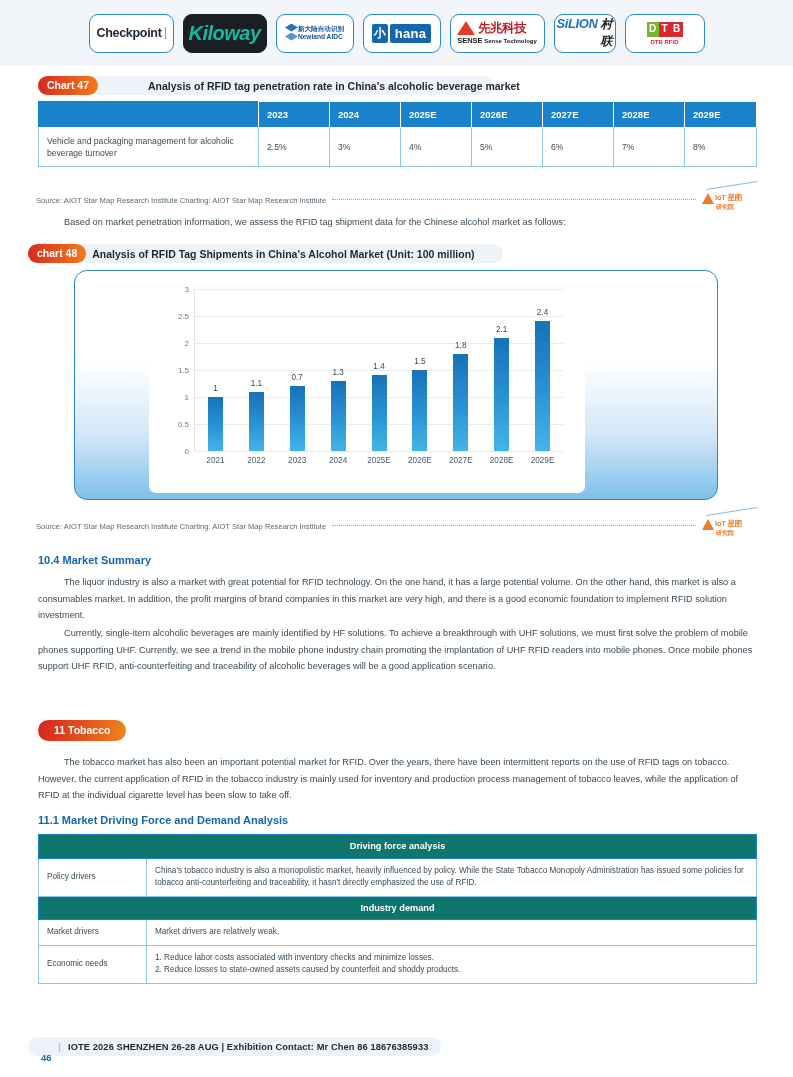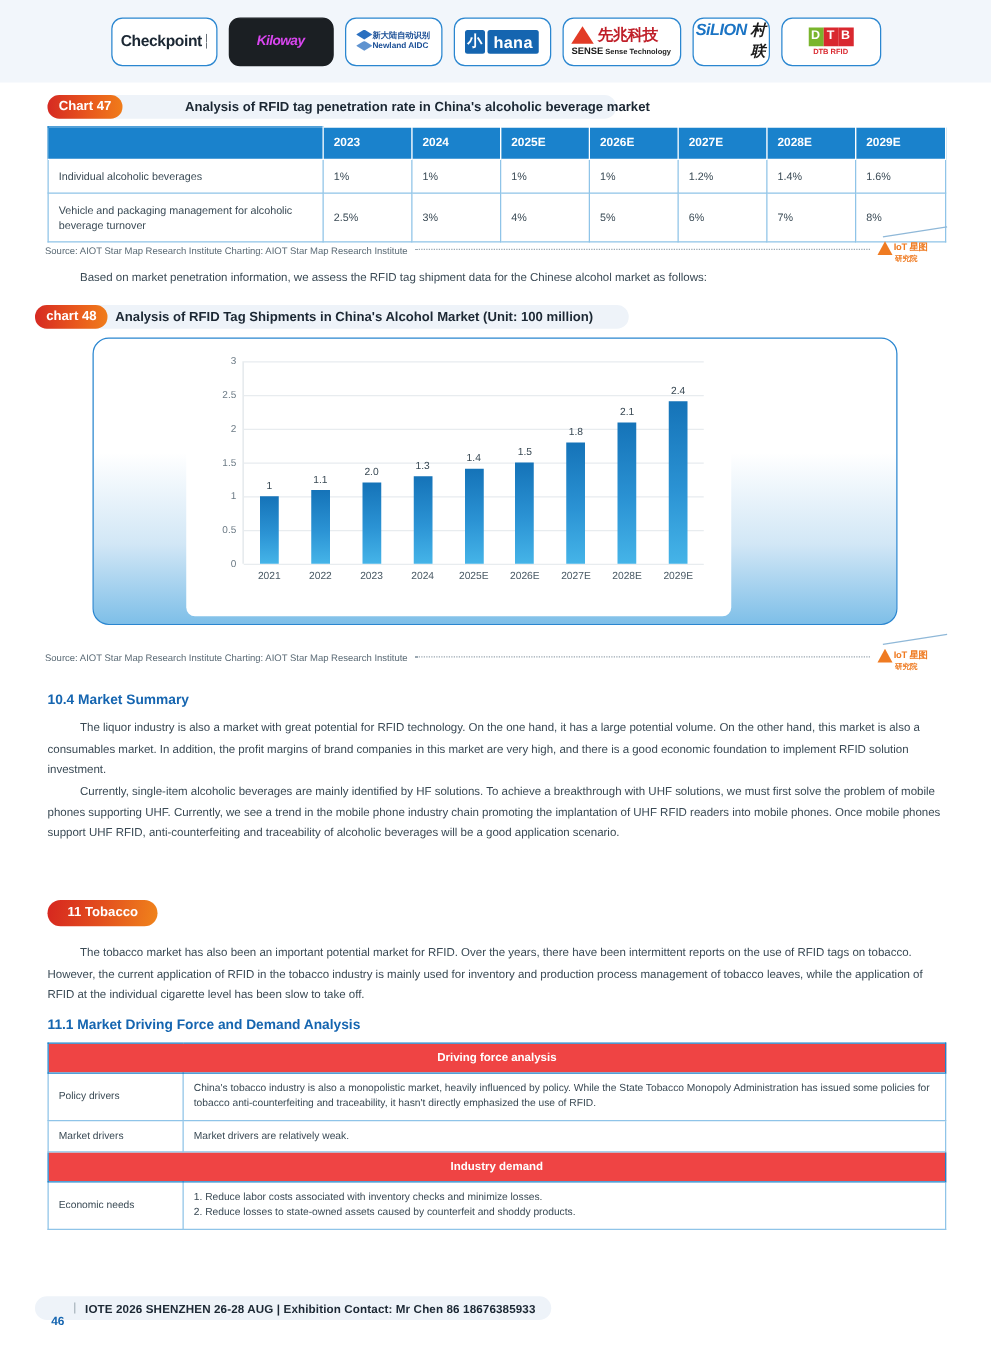--- a/index.html
+++ b/index.html
@@ -21,21 +21,21 @@
   .logo-card {
     height: 39px; background: #ffffff; border: 1px solid #2a86d0;
     border-radius: 9px; display: flex; align-items: center; justify-content: center;
     padding: 0 7px; overflow: hidden;
   }
   .logo-card.dark { background: #1b1f23; border-color: #1b1f23; }
   .lg-checkpoint { font-size: 12.5px; font-weight: 700; color: #1b2733; letter-spacing: -.3px; font-family: "Liberation Sans", sans-serif; }
   .cp-mark { display:inline-block; width:12px; height:12px; background:#1b2733; margin-left:3px; vertical-align:-1px;
              clip-path: polygon(0 0,100% 0,100% 100%,0 100%); position:relative; }
   .cp-mark::after{content:"";position:absolute;left:2px;top:2px;width:8px;height:8px;border-left:2px solid #fff;border-bottom:2px solid #fff;transform:rotate(-45deg);}
-  .lg-kiloway { font-size: 11px; font-weight: 700; color: #d946ef; letter-spacing: -.5px; font-style: italic; }
+  .lg-kiloway { font-size: 20px; font-weight: 700; color: #14b8a6; letter-spacing: -.5px; font-style: italic; }
   .nl-diamond { width: 13px; height: 19px; position: relative; }
   .nl-diamond::before, .nl-diamond::after {
     content: ""; position: absolute; left: 0; width: 13px; height: 8px; background: #2a6fc0;
     clip-path: polygon(50% 0, 100% 50%, 50% 100%, 0 50%);
   }
   .nl-diamond::before { top: 0; }
   .nl-diamond::after { top: 9px; opacity: .75; }
   .nl-txt { font-size: 6.6px; line-height: 8.4px; color: #1b4f96; font-weight: 700; white-space: nowrap; }
   .lg-hana { display: flex; align-items: stretch; gap: 2px; }
   .hana-sq { width: 16px; height: 19px; background: #1565b0; color: #fff; font-size: 12px; font-weight: 700;
@@ -124,21 +124,21 @@
   .section-pill {
     position: absolute; height: 21px; line-height: 21px; padding: 0 16px; border-radius: 11px;
     background: linear-gradient(100deg, #d6261f 0%, #e3501e 50%, #f0841b 100%);
     color: #fff; font-size: 10.5px; font-weight: 700; white-space: nowrap;
   }
 
   
   .tbl2 { position: absolute; border-collapse: collapse; table-layout: fixed; }
   .tbl2 td { border: 1px solid #8fc4e8; font-size: 8.2px; color: #3a4a55; padding: 6px 8px; line-height: 12.5px; vertical-align: middle; background:#fff; }
   .tbl2 td.hdr {
-    background: #ef4444; color: #fff; font-weight: 700; text-align: center; font-size: 9.2px; border-color: #1a82cc; padding: 5px 8px;
+    background: #0f766e; color: #fff; font-weight: 700; text-align: center; font-size: 9.2px; border-color: #1a82cc; padding: 5px 8px;
   }
   .tbl2 td.label { width: 108px; }
 
   
   .footer {
     position: absolute; left: 28px; top: 1037px; height: 19px; display: flex; align-items: center;
     background: #eef3f9; border-radius: 10px; padding: 0 13px; gap: 7px;
   }
   .f-num { font-size: 9.5px; font-weight: 700; color: #1565b0; margin-top: 21px; }
   .f-sep { color: #9aa7b1; font-size: 9.5px; }
@@ -220,30 +220,20 @@
         <th>2023</th>
         <th>2024</th>
         <th>2025E</th>
         <th>2026E</th>
         <th>2027E</th>
         <th>2028E</th>
         <th>2029E</th>
       </tr>
     </thead>
     <tbody>
-      <tr style="height:26px">
-        <td>Individual alcoholic beverages</td>
-        <td>1%</td>
-        <td>1%</td>
-        <td>1%</td>
-        <td>1%</td>
-        <td>1.2%</td>
-        <td>1.4%</td>
-        <td>1.6%</td>
-      </tr>
       <tr style="height:36px">
         <td>Vehicle and packaging management for alcoholic beverage turnover</td>
         <td>2.5%</td>
         <td>3%</td>
         <td>4%</td>
         <td>5%</td>
         <td>6%</td>
         <td>7%</td>
         <td>8%</td>
       </tr>
@@ -290,21 +280,21 @@
           <div class="ytick" style="top: 27px;">2.5</div>
           <div class="gridline" style="top: 0px;"></div>
           <div class="ytick" style="top: 0px;">3</div>
           <div class="bar" style="height: 54px; left: 12.9444px;"></div>
           <div class="bar-lbl" style="left: 3.44444px; top: 95px;">1</div>
           <div class="xlbl" style="left: 0.444444px; top: 167px;">2021</div>
           <div class="bar" style="height: 59.4px; left: 53.8333px;"></div>
           <div class="bar-lbl" style="left: 44.3333px; top: 89.6px;">1.1</div>
           <div class="xlbl" style="left: 41.3333px; top: 167px;">2022</div>
           <div class="bar" style="height: 64.8px; left: 94.7222px;"></div>
-          <div class="bar-lbl" style="left: 85.2222px; top: 84.2px;">2.0</div>
+          <div class="bar-lbl" style="left: 85.2222px; top: 84.2px;">0.7</div>
           <div class="xlbl" style="left: 82.2222px; top: 167px;">2023</div>
           <div class="bar" style="height: 70.2px; left: 135.611px;"></div>
           <div class="bar-lbl" style="left: 126.111px; top: 78.8px;">1.3</div>
           <div class="xlbl" style="left: 123.111px; top: 167px;">2024</div>
           <div class="bar" style="height: 75.6px; left: 176.5px;"></div>
           <div class="bar-lbl" style="left: 167px; top: 73.4px;">1.4</div>
           <div class="xlbl" style="left: 164px; top: 167px;">2025E</div>
           <div class="bar" style="height: 81px; left: 217.389px;"></div>
           <div class="bar-lbl" style="left: 207.889px; top: 68px;">1.5</div>
           <div class="xlbl" style="left: 204.889px; top: 167px;">2026E</div>
@@ -349,25 +339,25 @@
       </colgroup>
     <tbody>
       <tr>
         <td class="hdr" colspan="2">Driving force analysis</td>
       </tr>
       <tr>
         <td class="label">Policy drivers</td>
         <td>China's tobacco industry is also a monopolistic market, heavily influenced by policy. While the State Tobacco Monopoly Administration has issued some policies for tobacco anti-counterfeiting and traceability, it hasn't directly emphasized the use of RFID.</td>
       </tr>
       <tr>
+        <td class="hdr" colspan="2">Industry demand</td>
+      </tr>
+      <tr>
         <td class="label">Market drivers</td>
         <td>Market drivers are relatively weak.</td>
-      </tr>
-      <tr>
-        <td class="hdr" colspan="2">Industry demand</td>
       </tr>
       <tr>
         <td class="label">Economic needs</td>
         <td style="white-space:pre-line">1. Reduce labor costs associated with inventory checks and minimize losses.
 2. Reduce losses to state-owned assets caused by counterfeit and shoddy products.</td>
       </tr>
     </tbody>
   </table>
 
   <div class="footer">

